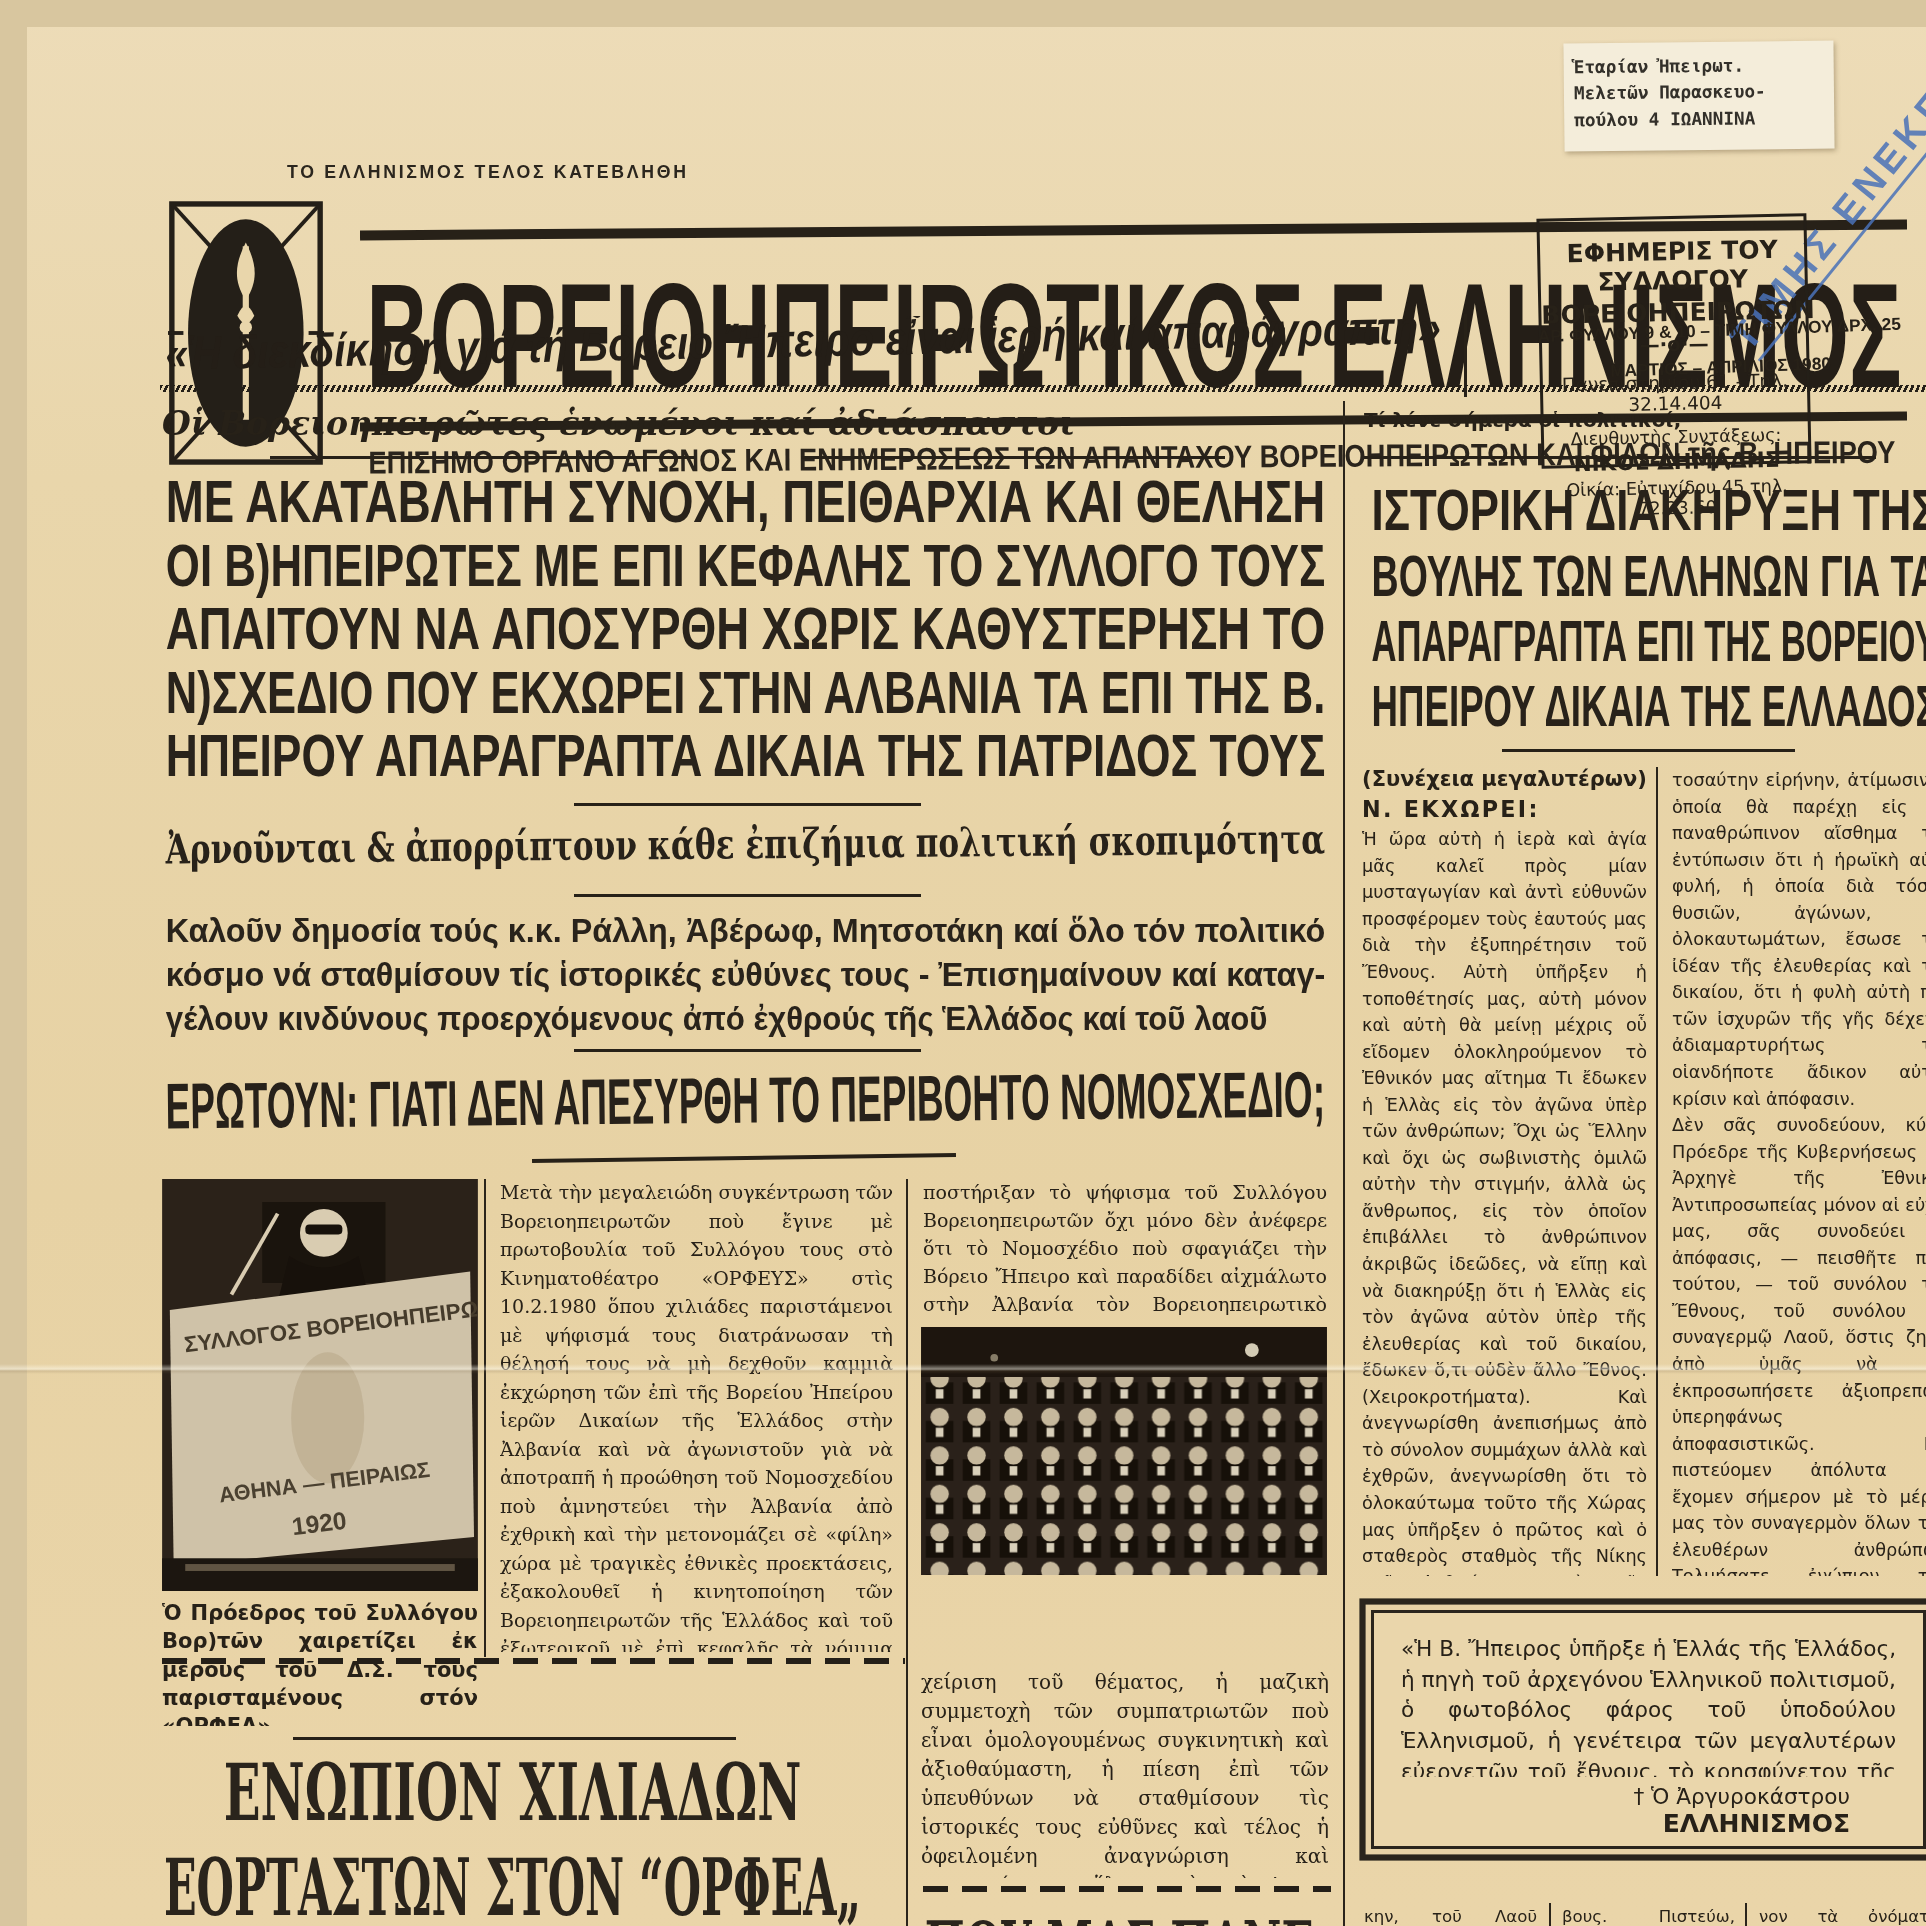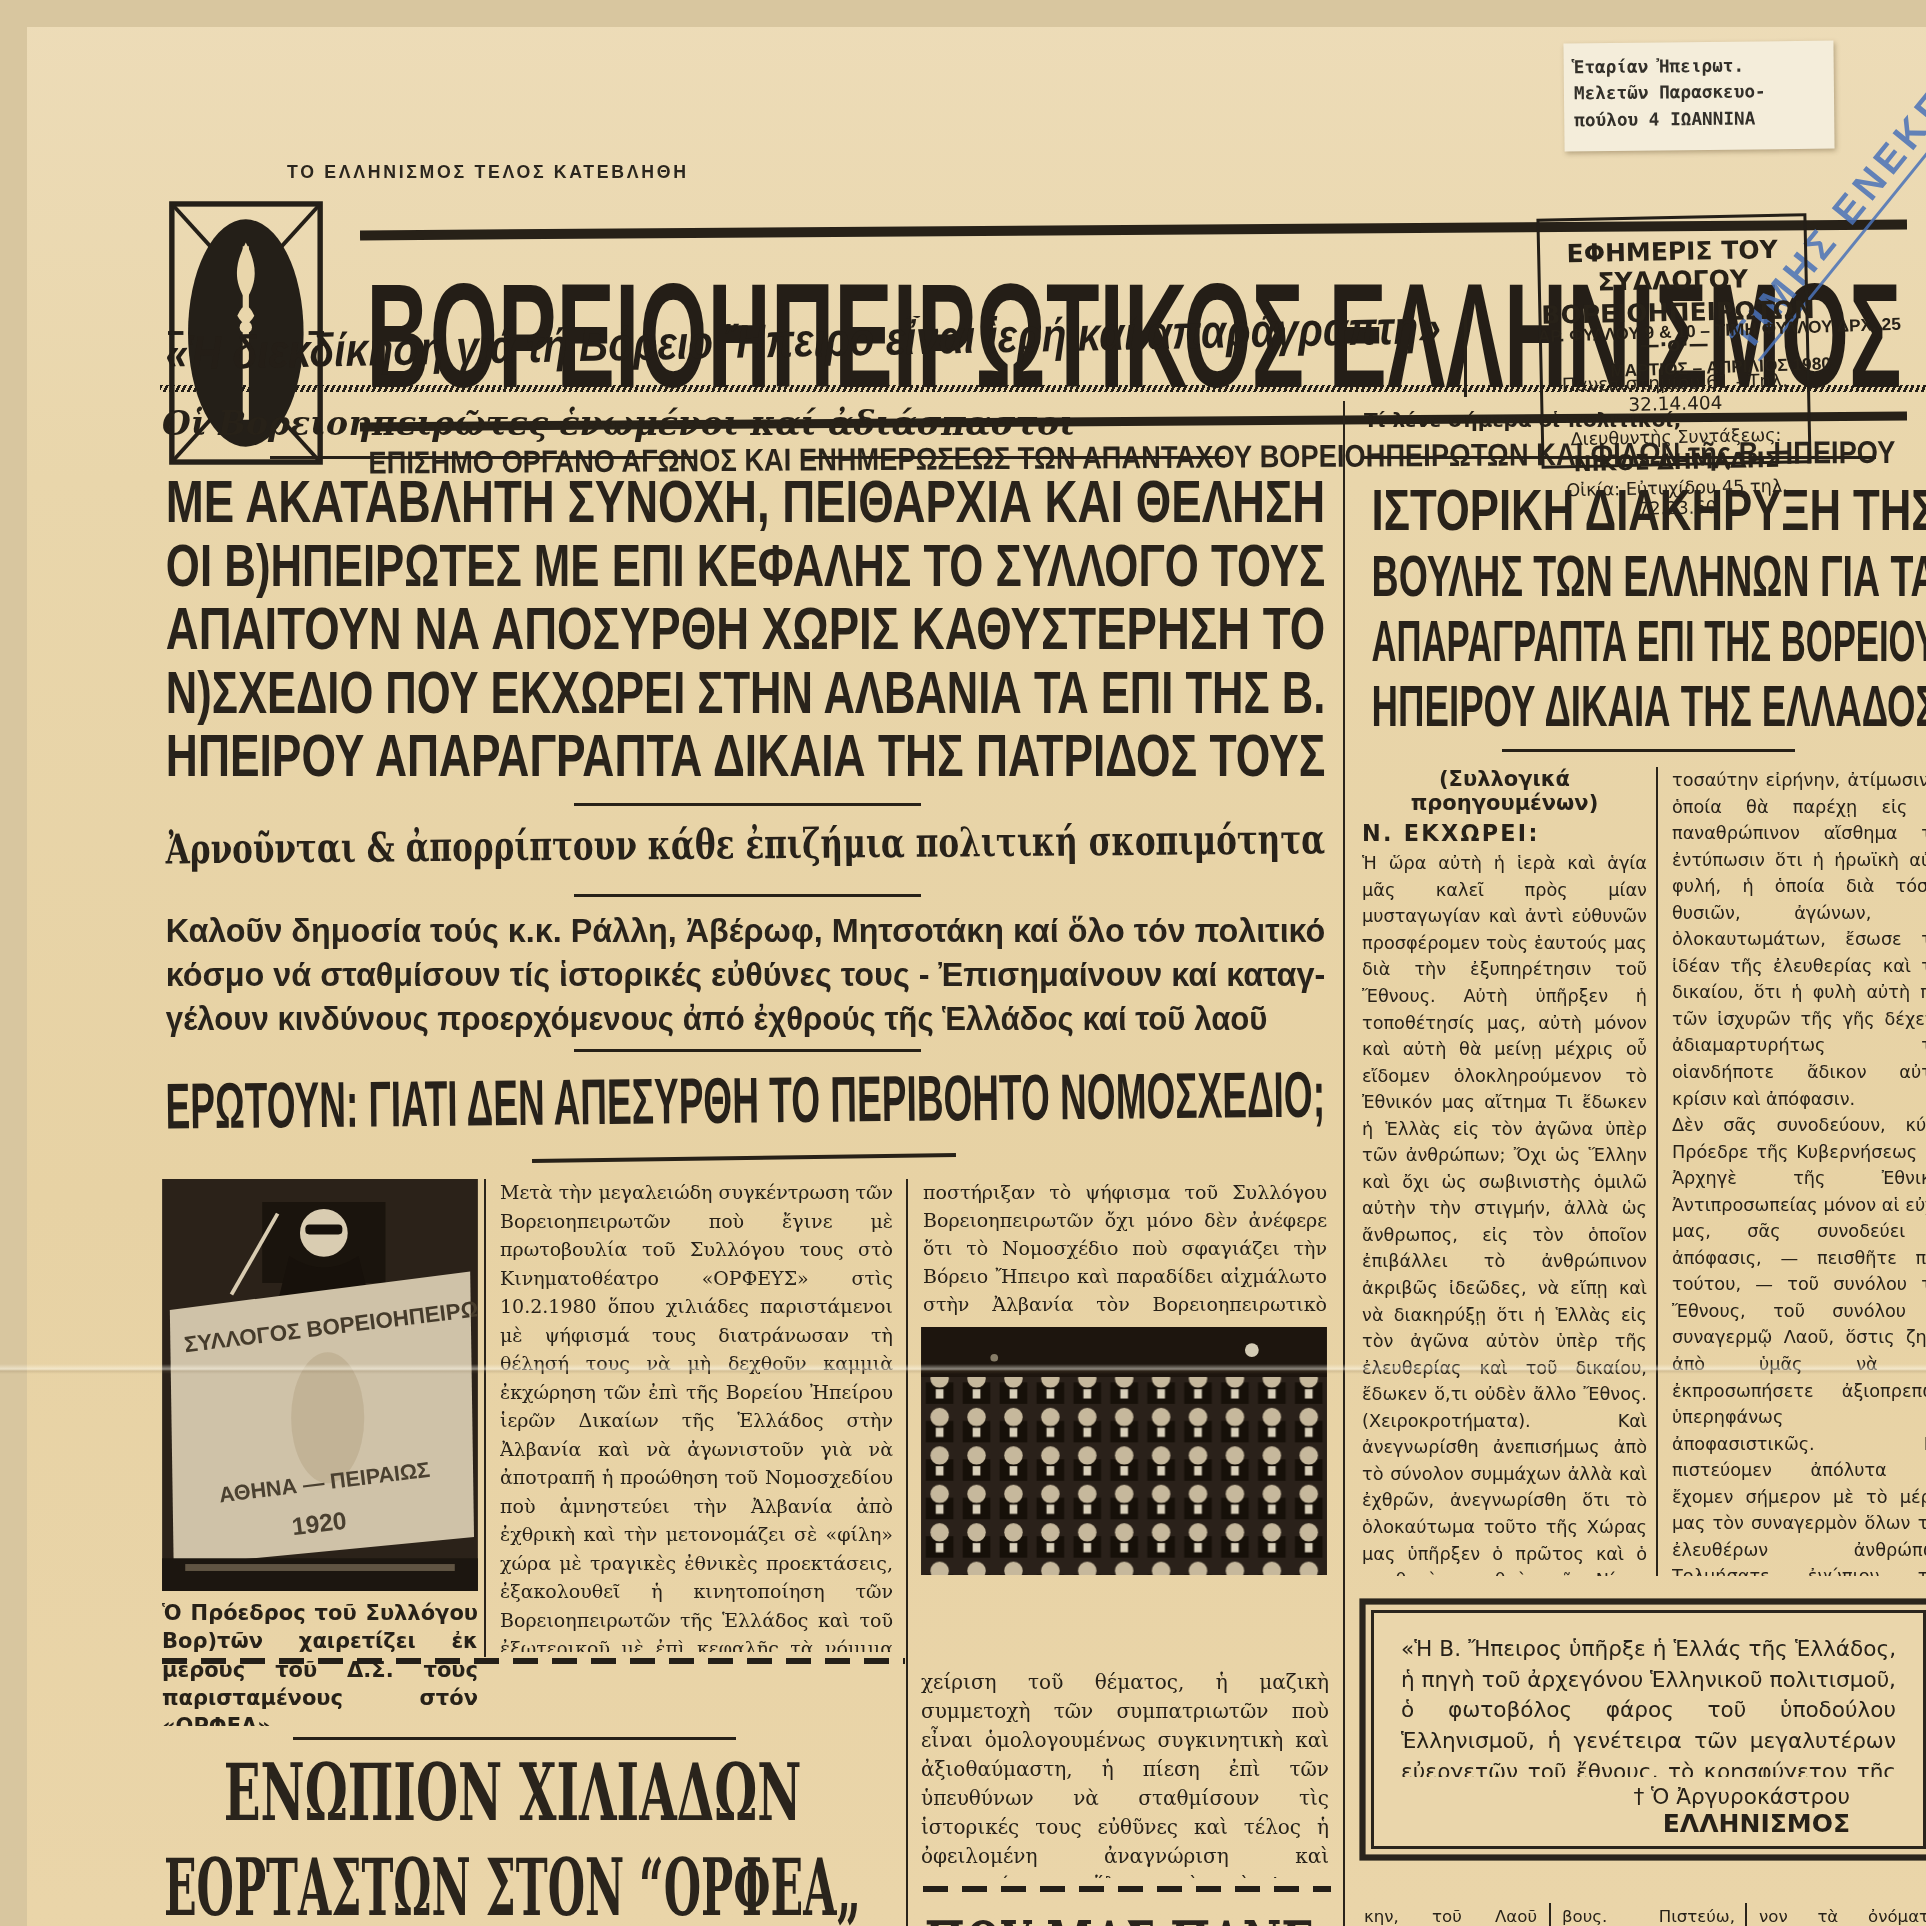--- a/index.html
+++ b/index.html
@@ -176,21 +176,21 @@
     <text x="30" y="135" font-size="148" font-weight="bold" fill="#28221a" textLength="1470" lengthAdjust="spacingAndGlyphs">ΙΣΤΟΡΙΚΗ ΔΙΑΚΗΡΥΞΗ ΤΗΣ</text>
     <text x="30" y="305" font-size="148" font-weight="bold" fill="#28221a" textLength="1470" lengthAdjust="spacingAndGlyphs">ΒΟΥΛΗΣ ΤΩΝ ΕΛΛΗΝΩΝ ΓΙΑ ΤΑ</text>
     <text x="30" y="475" font-size="148" font-weight="bold" fill="#28221a" textLength="1470" lengthAdjust="spacingAndGlyphs">ΑΠΑΡΑΓΡΑΠΤΑ ΕΠΙ ΤΗΣ ΒΟΡΕΙΟΥ</text>
     <text x="30" y="645" font-size="148" font-weight="bold" fill="#28221a" textLength="1470" lengthAdjust="spacingAndGlyphs">ΗΠΕΙΡΟΥ ΔΙΚΑΙΑ ΤΗΣ ΕΛΛΑΔΟΣ</text>
   </svg>
   <div class="abs rule" style="left:1502px;top:749px;width:293px;height:3.1px;"></div>
 
   <div class="abs vrule" style="left:1656px;top:767px;height:809px;width:1.5px;"></div>
 
   <div class="abs" style="left:1362px;top:767px;width:285px;height:809px;overflow:hidden;">
-    <div class="dsans" style="font-size:21px;font-weight:bold;text-align:center;">(Συλλογικά προηγουμένων)</div>
+    <div class="dsans" style="font-size:21px;font-weight:bold;text-align:center;">(Συνέχεια μεγαλυτέρων)</div>
     <div class="dsans" style="font-size:22.3px;font-weight:bold;margin:5.4px 0 3.9px 0;letter-spacing:2.3px;">Ν. ΕΚΧΩΡΕΙ:</div>
     <div class="col dsans" style="font-size:17.7px;line-height:1.5;">Ἡ ὥρα αὐτὴ ἡ ἱερὰ καὶ ἁγία μᾶς καλεῖ πρὸς μίαν μυσταγωγίαν καὶ ἀντὶ εὐθυνῶν προσφέρομεν τοὺς ἑαυτούς μας διὰ τὴν ἐξυπηρέτησιν τοῦ Ἔθνους. Αὐτὴ ὑπῆρξεν ἡ τοποθέτησίς μας, αὐτὴ μόνον καὶ αὐτὴ θὰ μείνῃ μέχρις οὗ εἴδομεν ὁλοκληρούμενον τὸ Ἐθνικόν μας αἴτημα Τι ἔδωκεν ἡ Ἑλλὰς εἰς τὸν ἀγῶνα ὑπὲρ τῶν ἀνθρώπων; Ὄχι ὡς Ἕλλην καὶ ὄχι ὡς σωβινιστὴς ὁμιλῶ αὐτὴν τὴν στιγμήν, ἀλλὰ ὡς ἄνθρωπος, εἰς τὸν ὁποῖον ἐπιβάλλει τὸ ἀνθρώπινον ἀκριβῶς ἰδεῶδες, νὰ εἴπῃ καὶ νὰ διακηρύξῃ ὅτι ἡ Ἑλλὰς εἰς τὸν ἀγῶνα αὐτὸν ὑπὲρ τῆς ἐλευθερίας καὶ τοῦ δικαίου, ἔδωκεν ὅ,τι οὐδὲν ἄλλο Ἔθνος. (Χειροκροτήματα). Καὶ ἀνεγνωρίσθη ἀνεπισήμως ἀπὸ τὸ σύνολον συμμάχων ἀλλὰ καὶ ἐχθρῶν, ἀνεγνωρίσθη ὅτι τὸ ὁλοκαύτωμα τοῦτο τῆς Χώρας μας ὑπῆρξεν ὁ πρῶτος καὶ ὁ σταθερὸς σταθμὸς τῆς Νίκης τοῦ ἀνθρώπου κατὰ τῆς ἀπανθρώπου βίας. (Χειροκροτήματα). Καὶ δὲν ὑπῆρξεν οὔτε στιγμή, κατὰ τὴν ὁποίαν νὰ ἐ—</div>
   </div>
   <div class="abs" style="left:1672px;top:767px;width:281px;height:809px;overflow:hidden;">
     <div class="col dsans" style="font-size:17.7px;line-height:1.5;">τοσαύτην εἰρήνην, ἀτίμωσιν, ἡ ὁποία θὰ παρέχῃ εἰς τὸ παναθρώπινον αἴσθημα τὴν ἐντύπωσιν ὅτι ἡ ἡρωϊκὴ αὐτὴ φυλή, ἡ ὁποία διὰ τόσων θυσιῶν, ἀγώνων, καὶ ὁλοκαυτωμάτων, ἔσωσε τὴν ἰδέαν τῆς ἐλευθερίας καὶ τοῦ δικαίου, ὅτι ἡ φυλὴ αὐτὴ πρὸ τῶν ἰσχυρῶν τῆς γῆς δέχεται ἀδιαμαρτυρήτως τὴν οἱανδήποτε ἄδικον αὐτὴν κρίσιν καὶ ἀπόφασιν.
 Δὲν σᾶς συνοδεύουν, κύριε Πρόεδρε τῆς Κυβερνήσεως καὶ Ἀρχηγὲ τῆς Ἐθνικῆς Ἀντιπροσωπείας μόνον αἱ εὐχαί μας, σᾶς συνοδεύει ἡ ἀπόφασις, — πεισθῆτε περὶ τούτου, — τοῦ συνόλου τοῦ Ἔθνους, τοῦ συνόλου ἐν συναγερμῷ Λαοῦ, ὅστις ζητεῖ ἀπὸ ὑμᾶς νὰ τὸ ἐκπροσωπήσετε ἀξιοπρεπῶς, ὑπερηφάνως καὶ ἀποφασιστικῶς. Καὶ πιστεύομεν ἀπόλυτα ὅτι ἔχομεν σήμερον μὲ τὸ μέρος μας τὸν συναγερμὸν ὅλων τῶν ἐλευθέρων ἀνθρώπων. Τολμήσατε ἐνώπιον τῶν ἰσχυρῶν τῆς γῆς νὰ ὑψώσετε τὸ ἀνάστημα μιᾶς μεγάλης Χώρας τὴν ὁποίαν ἀντιπροσωπεύετε.</div>
 
   </div>
 
   <div class="abs" style="left:1371px;top:1610px;width:555px;height:239px;border:3.1px solid #2a251d;box-shadow:0 0 0 5.4px #e7d2a6,0 0 0 11.6px #2a251d;box-sizing:border-box;padding:21px 27px 0 27px;background:#ead6ab;">

